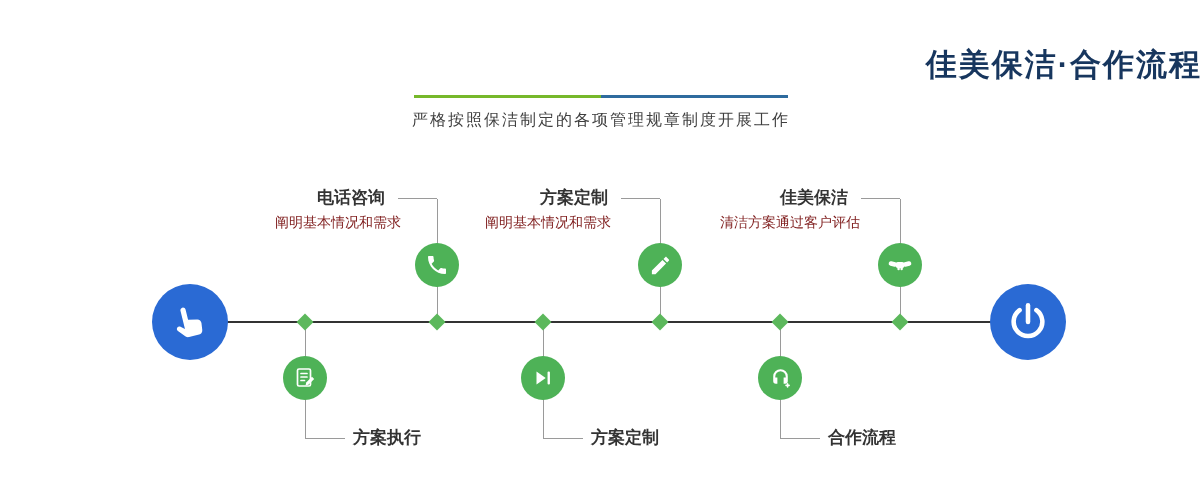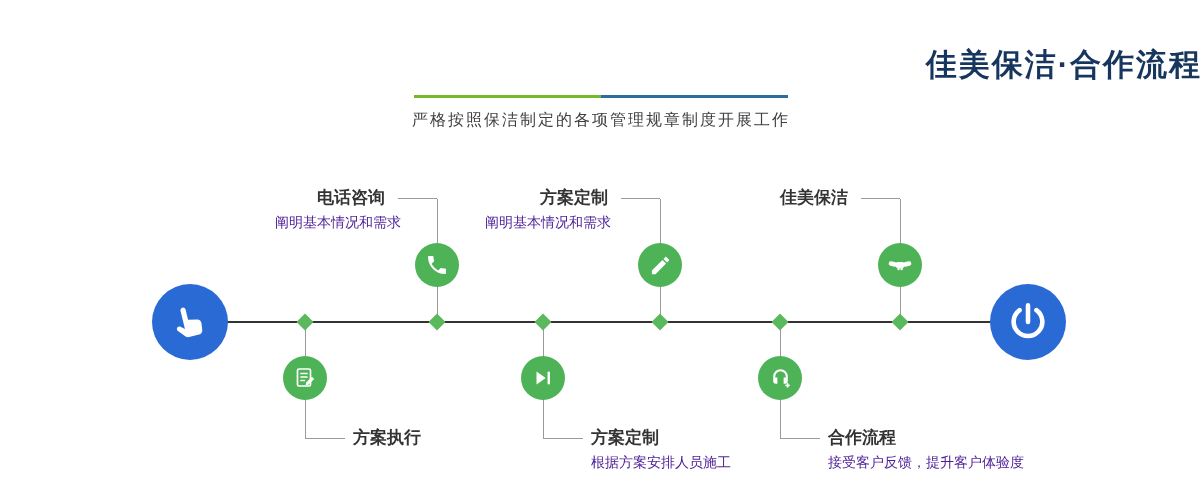--- a/index.html
+++ b/index.html
@@ -49,21 +49,21 @@
     background:var(--green,#4eb257);z-index:3;
     display:flex;align-items:center;justify-content:center;
   }
   .step-title{
     position:absolute;white-space:nowrap;
     font-size:17px;font-weight:bold;color:#333333;line-height:20px;
   }
   .step-title.centered{transform:translateX(-50%);}
   .step-desc{
     position:absolute;white-space:nowrap;
-    font-size:14px;color:#4c1d95;line-height:18px;
+    font-size:14px;color:#7f1d1d;line-height:18px;
   }
   .step-desc.centered{transform:translateX(-50%);}
   .hand-tilt{transform:rotate(-14deg);}
 </style>
 </head>
 <body>
 
 <div class="stage">
 
   <h1 class="title">佳美保洁·合作流程</h1>
@@ -119,20 +119,21 @@
     <div class="step-circle" style="left:878px;top:243px">
       <svg viewBox="0 0 24 24" width="26" height="26" fill="#fff">
         <rect x="1.5" y="9" width="8" height="4.2" rx="2.1" transform="rotate(14 5.5 11)"></rect>
         <rect x="14.5" y="9" width="8" height="4.2" rx="2.1" transform="rotate(-14 18.5 11)"></rect>
         <rect x="8" y="9.2" width="8" height="5.6" rx="2"></rect>
         <rect x="9.6" y="13.4" width="2.2" height="3.4" rx="1.1"></rect>
         <rect x="12.4" y="13.4" width="2.2" height="3.4" rx="1.1"></rect>
       </svg>
     </div>
     <div class="step-title centered" style="left:814px;top:188px">佳美保洁</div>
+    <div class="step-desc centered" style="left:790px;top:213px">清洁方案通过客户评估</div>
 
     <div class="vline" style="left:305px;top:322px;height:116px"></div>
     <div class="hline" style="left:305px;top:438px;width:40px"></div>
     <div class="step-circle" style="left:283px;top:356px">
       <svg viewBox="0 0 24 24" width="24" height="24">
         <g fill="none" stroke="#fff" stroke-width="1.7" stroke-linecap="round">
           <rect x="4.5" y="3" width="13" height="17" rx="1.5"></rect>
           <path d="M8 7.5h6M8 11h6M8 14.5h3.5"></path>
         </g>
         <path d="M13.2 16.6l5.8-5.8 2.2 2.2-5.8 5.8-2.9.7z" fill="#fff"></path>
@@ -142,27 +143,25 @@
 
     <div class="vline" style="left:543px;top:322px;height:116px"></div>
     <div class="hline" style="left:543px;top:438px;width:40px"></div>
     <div class="step-circle" style="left:521px;top:356px">
       <svg viewBox="0 0 24 24" width="26" height="26" fill="#fff">
         <path d="M6 18l8.5-6L6 6v12z"></path>
         <rect x="16.2" y="6" width="2.2" height="12" rx="1"></rect>
       </svg>
     </div>
     <div class="step-title" style="left:591px;top:428px">方案定制</div>
-    <div class="step-desc" style="left:591px;top:453px">根据方案安排人员施工</div>
 
     <div class="vline" style="left:780px;top:322px;height:116px"></div>
     <div class="hline" style="left:780px;top:438px;width:40px"></div>
     <div class="step-circle" style="left:758px;top:356px">
       <svg viewBox="0 0 24 24" width="25" height="25" fill="#fff">
         <path d="M12 3a7 7 0 0 0-7 7v4.5A2.5 2.5 0 0 0 7.5 17H9v-6H7v-1a5 5 0 0 1 10 0v1h-2v6h1.5a2.5 2.5 0 0 0 2.5-2.5V10a7 7 0 0 0-7-7z"></path>
         <path d="M17.3 18.6h3M18.8 17.1v3" stroke="#fff" stroke-width="1.5" stroke-linecap="round"></path>
       </svg>
     </div>
     <div class="step-title" style="left:828px;top:428px">合作流程</div>
-    <div class="step-desc" style="left:828px;top:453px">接受客户反馈，提升客户体验度</div>
 
   </div>
 </div>
 
 </body></html>

